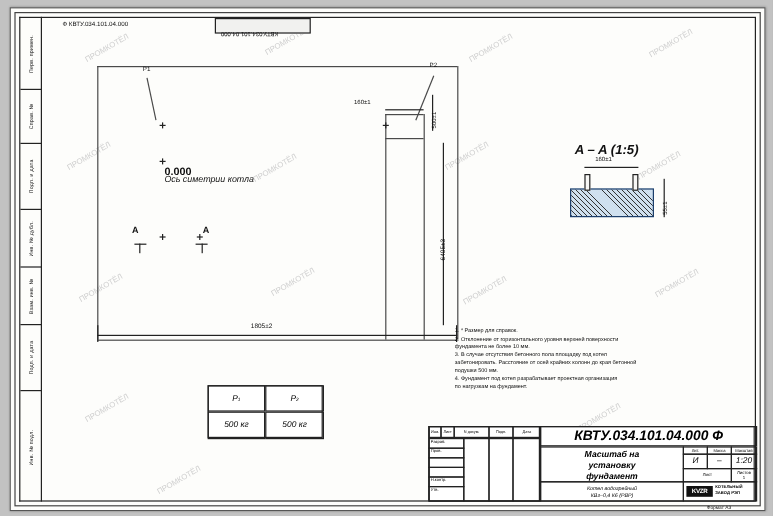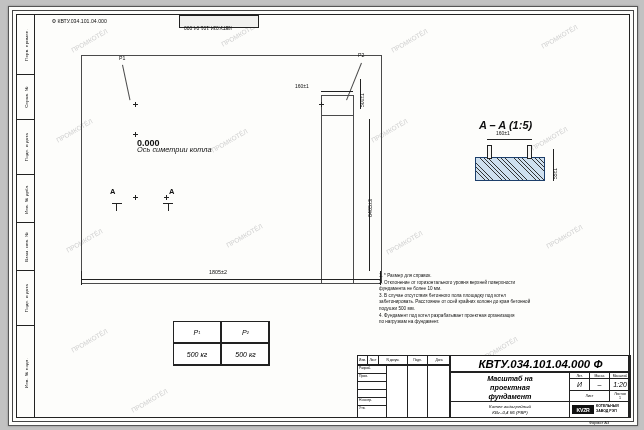--- a/index.html
+++ b/index.html
@@ -188,21 +188,21 @@
         <div class="tb" style="left:49px;top:9px;width:21px;height:53px;"></div>
         <div class="tb" style="left:69px;top:9px;width:24px;height:53px;"></div>
       </div>
 
       <div class="tb center" style="left:92px;top:-1px;width:181px;height:17px;font-size:11.5px;font-weight:bold;font-style:italic;">
         <span>КВТУ.034.101.04.000</span>&nbsp;<span>Ф</span>
       </div>
 
       <div class="tb center" style="left:92px;top:16px;width:120px;height:30px;flex-direction:column;font-size:7.2px;font-weight:bold;font-style:italic;line-height:9px;">
         <div>Масштаб на</div>
-        <div>проектная</div>
+        <div>установку</div>
         <div>фундамент</div>
       </div>
 
       <div class="tb center" style="left:211px;top:16px;width:21px;height:7px;font-size:3.4px;">Лит.</div>
       <div class="tb center" style="left:231px;top:16px;width:21px;height:7px;font-size:3.4px;">Масса</div>
       <div class="tb center" style="left:251px;top:16px;width:22px;height:7px;font-size:3.4px;">Масштаб</div>
 
       <div class="tb center" style="left:211px;top:22px;width:21px;height:13px;font-size:7px;font-style:italic;">И</div>
       <div class="tb center" style="left:231px;top:22px;width:21px;height:13px;font-size:7px;">–</div>
       <div class="tb center" style="left:251px;top:22px;width:22px;height:13px;font-size:7px;font-style:italic;">1:20</div>

